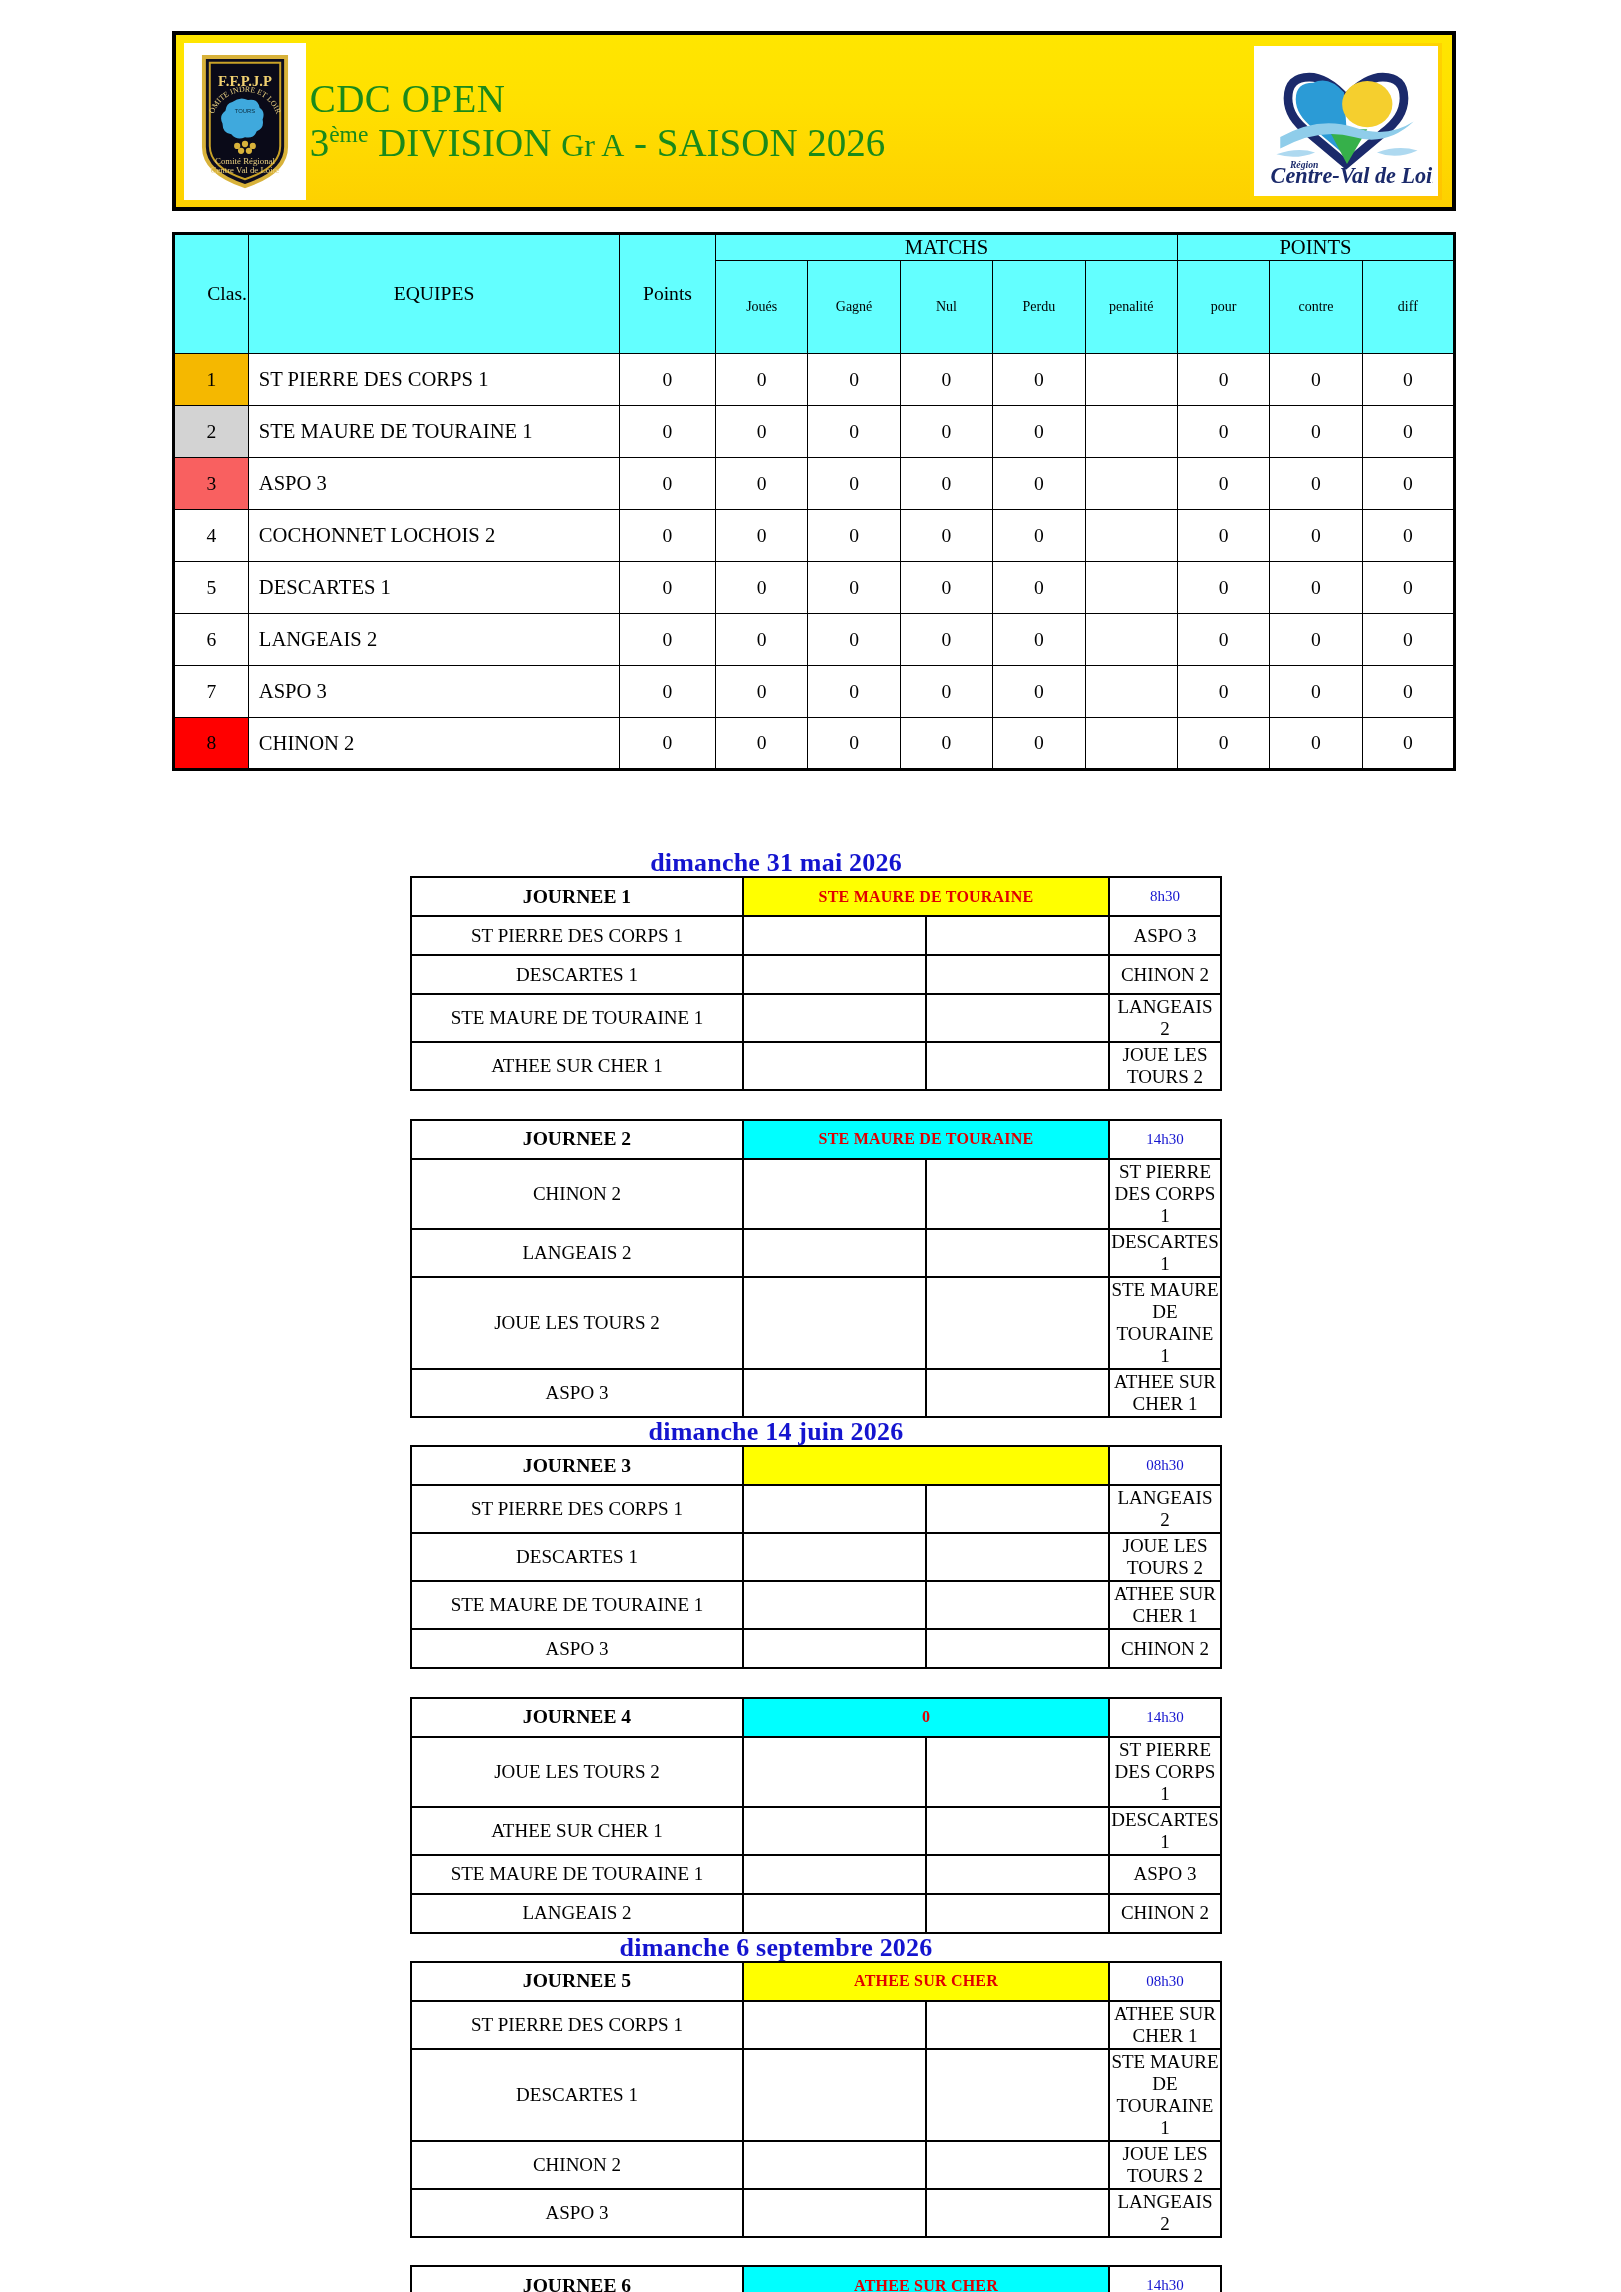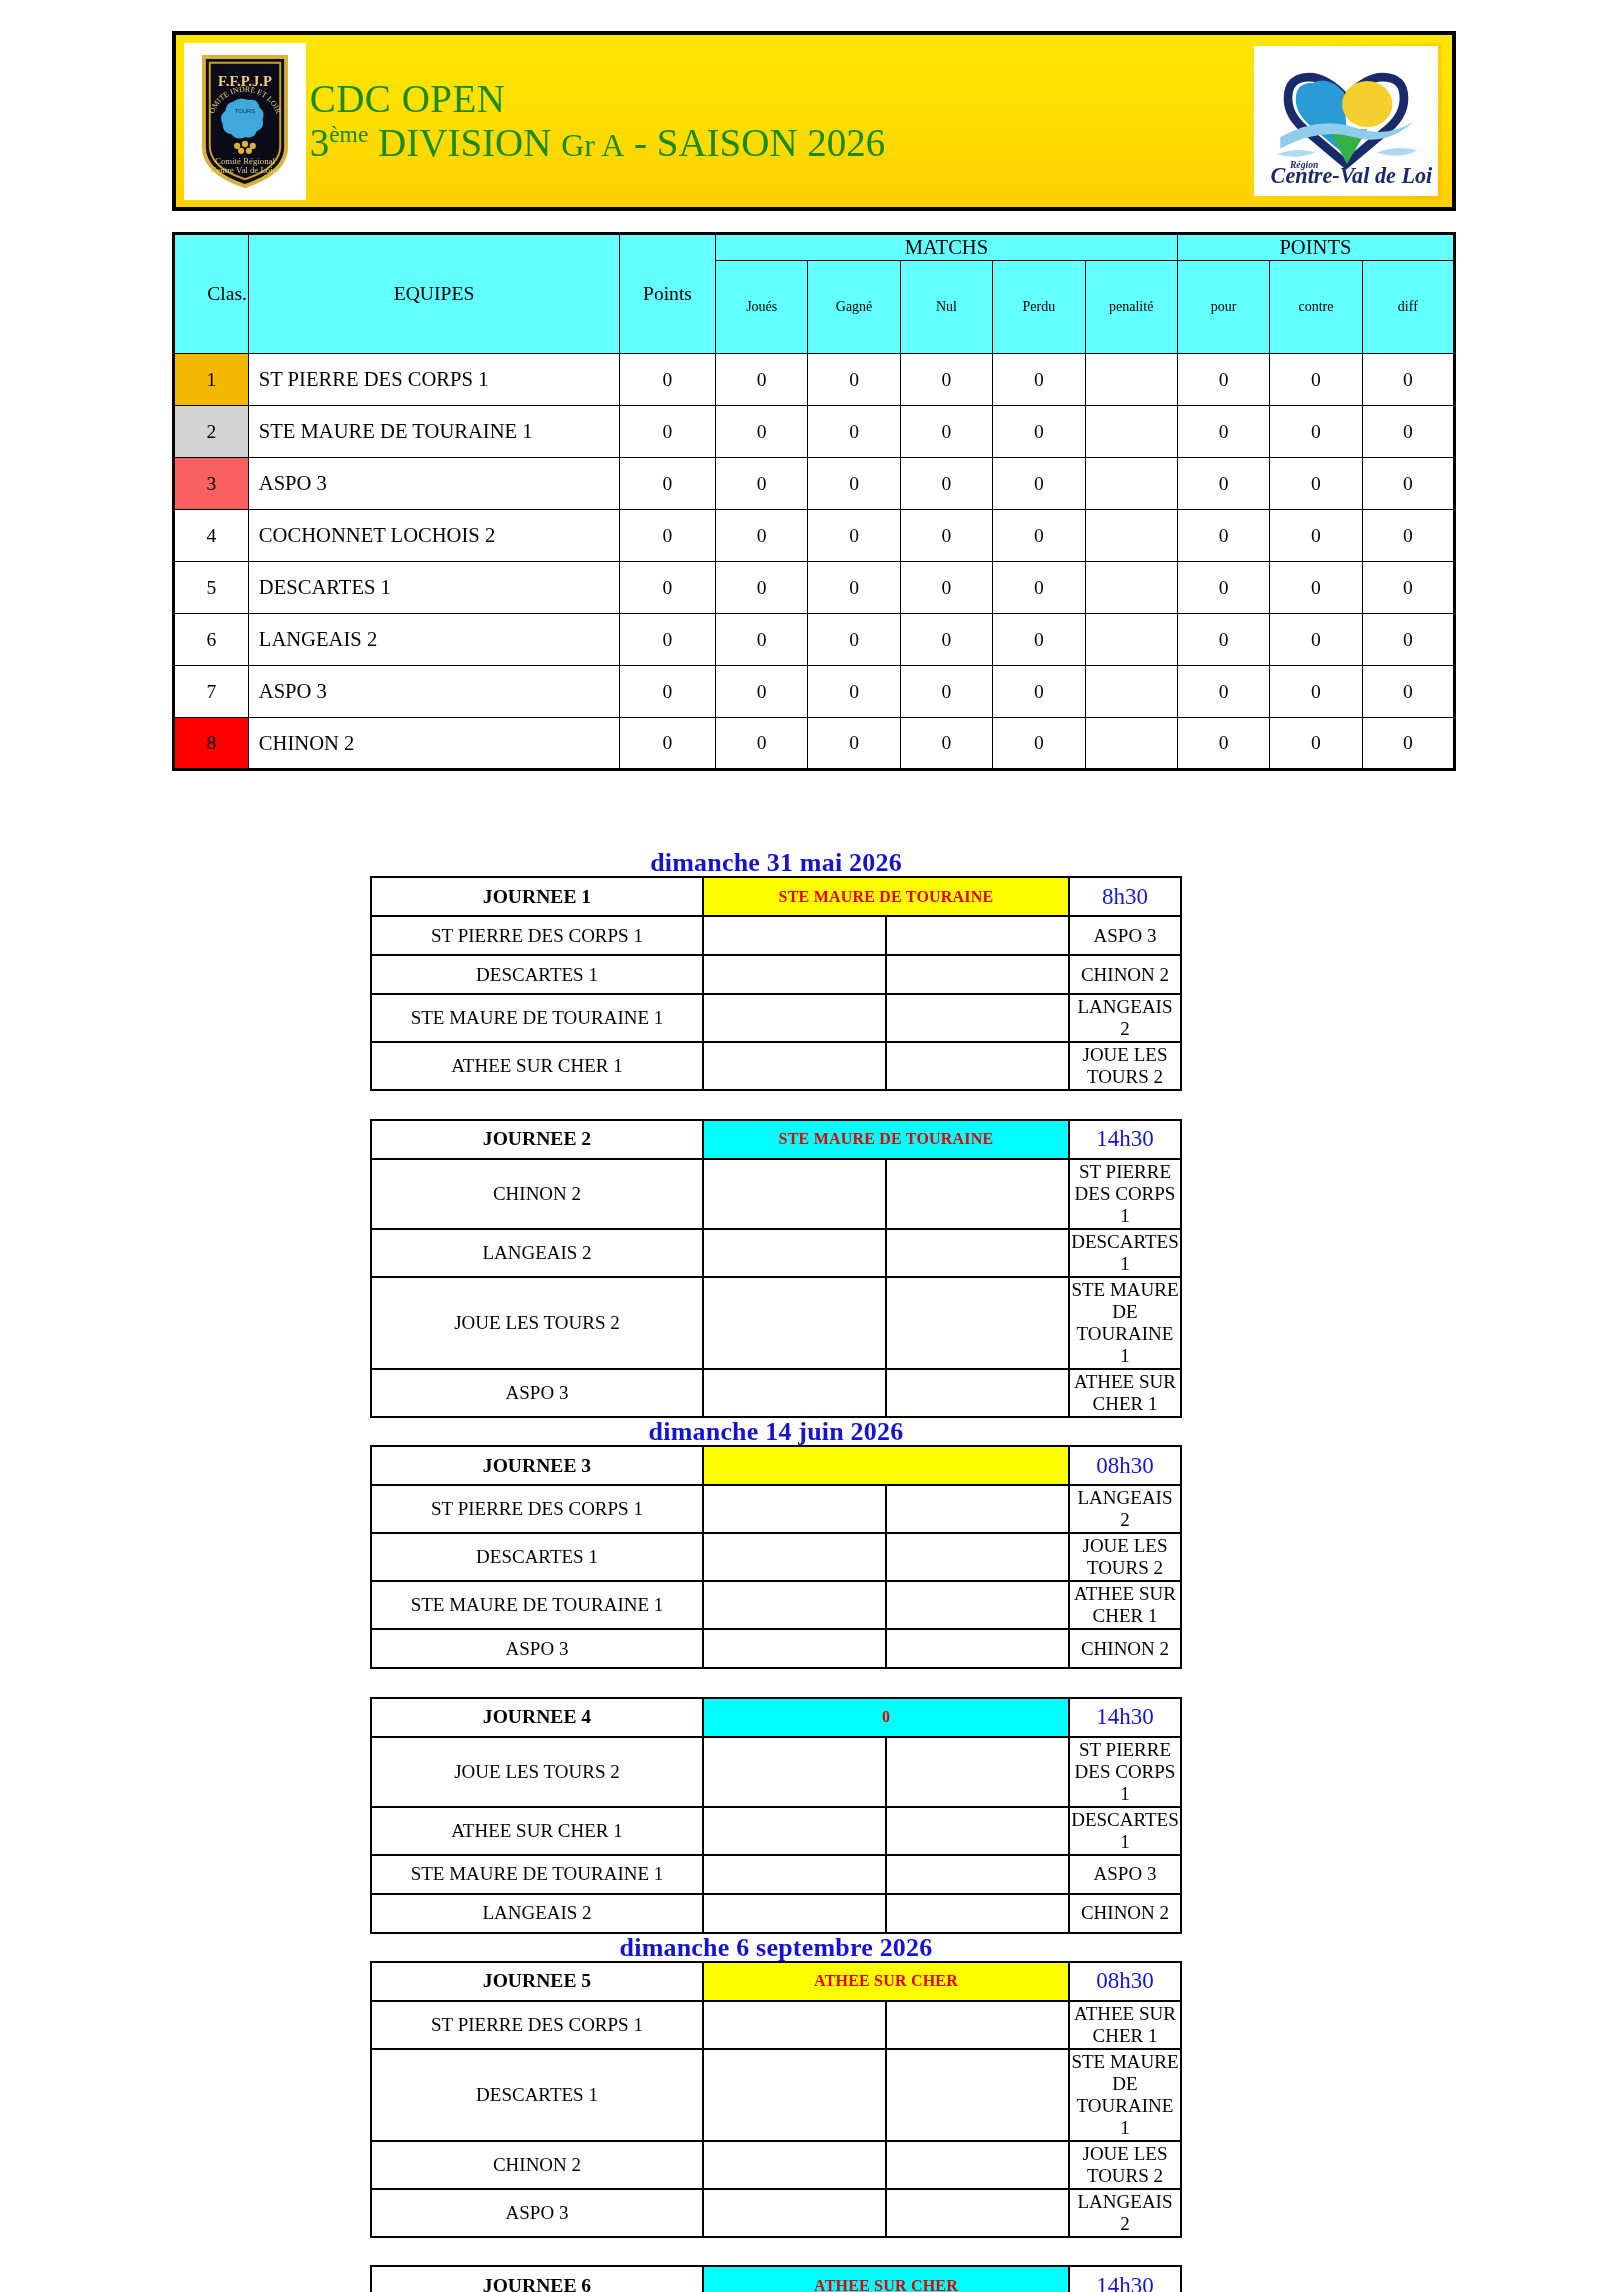--- a/index.html
+++ b/index.html
@@ -140,20 +140,21 @@
     line-height: 27.4px;
     letter-spacing: 0.2px;
   }
   .spacer { height: 27.4px; }
   .jtable {
     width: 812px;
     border-collapse: collapse;
     table-layout: fixed;
     border: 2.9px solid #000;
     margin-bottom: 0;
+    margin-left: 40px;
   }
   .jtable td {
     border: 2px solid #000;
     height: 35px;
     text-align: center;
     font-size: 19px;
     background: #ffffff;
     color: #000;
   }
   .jtable .jhead-label {
@@ -162,21 +163,21 @@
     width: 328px;
   }
   .jtable .jhead-venue {
     font-weight: bold;
     color: #e00000;
     font-size: 16px;
     letter-spacing: 0.2px;
   }
   .jtable .jhead-time {
     color: #1414cf;
-    font-size: 23px;
+    font-size: 15px;
     width: 108px;
   }
   .jtable .venue-yellow { background: #ffff00; }
   .jtable .venue-cyan   { background: #00ffff; }
   .jtable .col-a { width: 328px; }
   .jtable .col-s { width: 85px; }
   .jtable .col-b { }
 </style>
 </head>
 <body>

